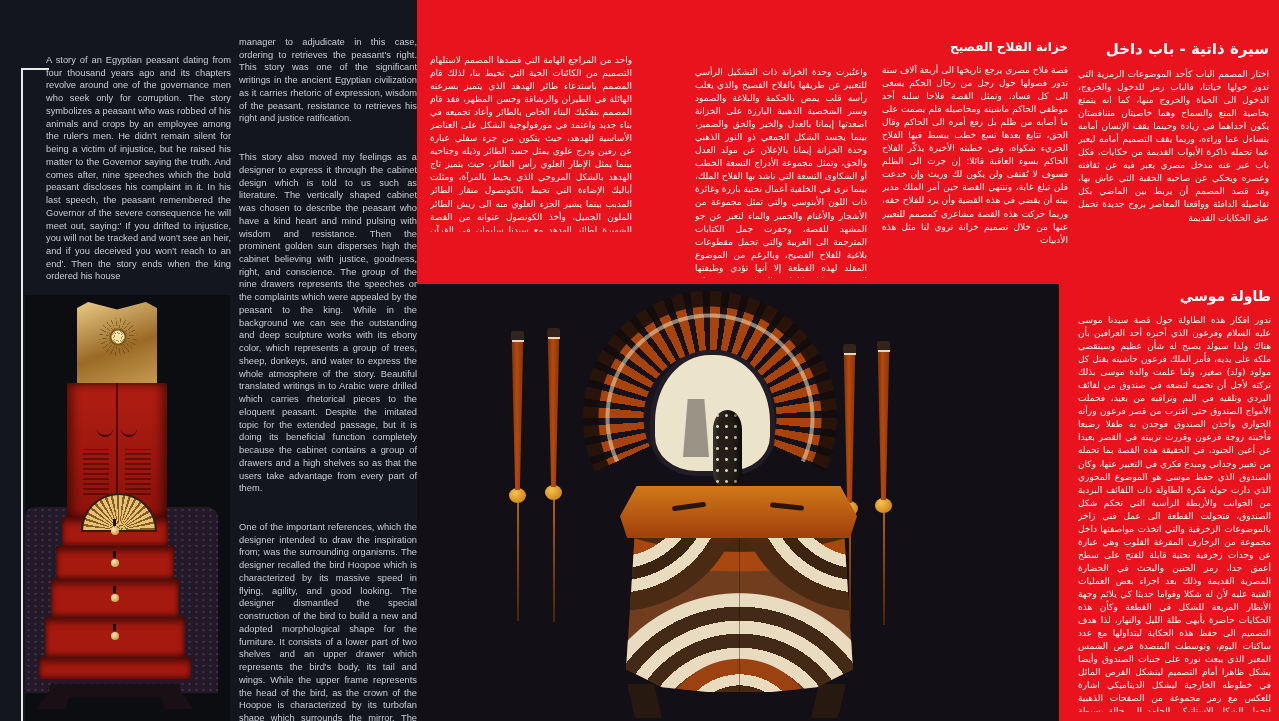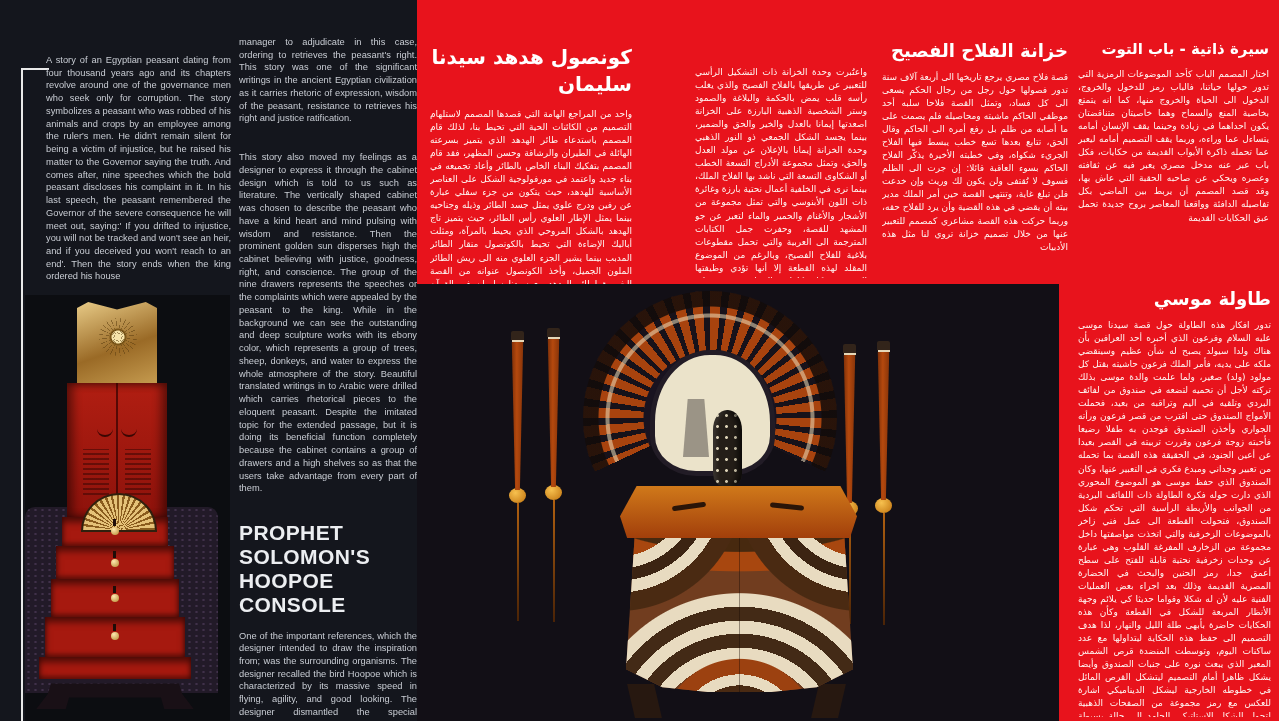--- a/index.html
+++ b/index.html
@@ -66,27 +66,27 @@
   .red{position:absolute;left:417px;top:0;width:862px;height:721px;background:#e8131c;}
   .ar{direction:rtl;text-align:justify;color:#fff7f4;font-family:"DejaVu Sans",sans-serif;}
   .ar-title{font-weight:bold;color:#ffffff;direction:rtl;text-align:right;font-family:"DejaVu Sans",sans-serif;margin:0;}
   .ar-body{font-size:9px;line-height:1.45;margin:10px 0 0 0;overflow:hidden;}
   .col-ar-hoopoe{position:absolute;left:13px;top:44px;width:202px;}
   .col-ar-hoopoe .ar-title{font-size:20px;line-height:1.35;}
   .col-ar-hoopoe .ar-body{height:178px;}
   .col-ar-cont{position:absolute;left:278px;top:66px;width:172px;}
   .col-ar-cont .ar-body{margin-top:0;height:212px;}
   .col-ar-cabinet{position:absolute;left:465px;top:40px;width:186px;}
-  .col-ar-cabinet .ar-title{font-size:18px;}
+  .col-ar-cabinet .ar-title{font-size:12px;}
   .col-ar-cabinet .ar-body{height:185px;}
   .col-ar-bio{position:absolute;left:661px;top:40px;width:191px;}
   .col-ar-bio .ar-title{font-size:15px;}
   .col-ar-bio .ar-body{height:168px;}
   .col-ar-moses{position:absolute;left:661px;top:288px;width:193px;}
-  .col-ar-moses .ar-title{font-size:18px;}
+  .col-ar-moses .ar-title{font-size:14px;}
   .col-ar-moses .ar-body{height:398px;}
 
   
   .photo-con{position:absolute;left:0;top:284px;width:642px;height:437px;background:#120f16;overflow:hidden;}
   .torch{position:absolute;display:flex;flex-direction:column;align-items:center;}
   .torch-cap{width:13px;height:9px;background:#32241a;border-radius:2px 2px 0 0;}
   .torch-band{width:12px;height:2px;background:#e6d8b8;}
   .torch-body{width:15px;height:148px;background:linear-gradient(90deg,#6d2806,#b5490e 45%,#7c2f08);
         clip-path:polygon(12% 0,88% 0,66% 100%,34% 100%);}
   .torch-ball{width:17px;height:15px;border-radius:50%;margin-top:-2px;
@@ -140,21 +140,20 @@
   <div class="frame-h"></div>
 
 
   <div class="col-en-1">
     <p class="en-body">A story of an Egyptian peasant dating from four thousand years ago and its chapters revolve around one of the governance men who seek only for corruption. The story symbolizes a peasant who was robbed of his animals and crops by an employee among the ruler's men. He didn't remain silent for being a victim of injustice, but he raised his matter to the Governor saying the truth. And comes after, nine speeches which the bold peasant discloses his complaint in it. In his last speech, the peasant remembered the Governor of the severe consequence he will meet out, saying:' If you drifted to injustice, you will not be tracked and won't see an heir, and if you deceived you won't reach to an end'. Then the story ends when the king ordered his house</p>
   </div>
 
   <div class="col-en-2">
     <p class="en-body">manager to adjudicate in this case, ordering to retrieves the peasant's right. This story was one of the significant writings in the ancient Egyptian civilization as it carries rhetoric of expression, wisdom of the peasant, resistance to retrieves his right and justice ratification.</p>
     <p class="en-body">This story also moved my feelings as a designer to express it through the cabinet design which is told to us such as literature. The vertically shaped cabinet was chosen to describe the peasant who have a kind heart and mind pulsing with wisdom and resistance. Then the prominent golden sun disperses high the cabinet believing with justice, goodness, right, and conscience. The group of the nine drawers represents the speeches or the complaints which were appealed by the peasant to the king. While in the background we can see the outstanding and deep sculpture works with its ebony color, which represents a group of trees, sheep, donkeys, and water to express the whole atmosphere of the story. Beautiful translated writings in to Arabic were drilled which carries rhetorical pieces to the eloquent peasant. Despite the imitated topic for the extended passage, but it is doing its beneficial function completely because the cabinet contains a group of drawers and a high shelves so as that the users take advantage from every part of them.</p>
-    <h2 class="en-title">PROPHET SOLOMON'S HOOPOE CONSOLE</h2>
     <p class="en-body">One of the important references, which the designer intended to draw the inspiration from; was the surrounding organisms. The designer recalled the bird Hoopoe which is characterized by its massive speed in flying, agility, and good looking. The designer dismantled the special construction of the bird to build a new and adopted morphological shape for the furniture. It consists of a lower part of two shelves and an upper drawer which represents the bird's body, its tail and wings. While the upper frame represents the head of the bird, as the crown of the Hoopoe is characterized by its turbofan shape which surrounds the mirror. The surrounding Consul lights represented the spire beak of the bird, while the upper part indicates to the bird's colored beautiful feathers. The Consul title was taken from the famous story of a Hoopoe bird with Prophet Solomon in the Holy Quran.</p>
   </div>
 
   <div class="photo-cab">
     <div class="cab-mound"></div>
     <div class="cab-gold">
       <div class="cab-finial"></div>
       <div class="cab-sun"></div>
     </div>
     <div class="cab-red">
@@ -179,35 +178,34 @@
     <div class="cab-key k3k"></div>
     <div class="cab-knob k3"></div>
     <div class="cab-key k4k"></div>
     <div class="cab-knob k4"></div>
     <div class="cab-plinth"></div>
   </div>
 
   <div class="red">
 
     <div class="col-ar-hoopoe">
-      <h3 class="ar-title">كونصول هدهد سيدنا سليمان</h3>
       <p class="ar ar-body">واحد من المراجع الهامة التي قصدها المصمم لاستلهام التصميم من الكائنات الحية التي تحيط بنا، لذلك قام المصمم باستدعاء طائر الهدهد الذي يتميز بسرعته الهائلة في الطيران والرشاقة وحسن المظهر، فقد قام المصمم بتفكيك البناء الخاص بالطائر وأعاد تجميعه في بناء جديد واعتمد في مورفولوجية الشكل على العناصر الأساسية للهدهد، حيث يتكون من جزء سفلي عبارة عن رفين ودرج علوي يمثل جسد الطائر وذيله وجناحيه بينما يمثل الإطار العلوي رأس الطائر، حيث يتميز تاج الهدهد بالشكل المروحي الذي يحيط بالمرآة، ومثلت أباليك الإضاءة التي تحيط بالكونصول منقار الطائر المدبب بينما يشير الجزء العلوي منه الى ريش الطائر الملون الجميل، وأخذ الكونصول عنوانه من القصة الشهيرة لطائر الهدهد مع سيدنا سليمان في القرآن الكريم</p>
     </div>
 
     <div class="col-ar-cont">
       <p class="ar ar-body">واعتُبرت وحدة الخزانة ذات التشكيل الرأسي للتعبير عن طريقها بالفلاح الفصيح والذي يغلب رأسه قلب يمض بالحكمة والبلاغة والصمود وستر الشخصية الذهبية البارزة على الخزانة اصعدتها إيمانا بالعدل والخير والحق والضمير، بينما يجسد الشكل الجمعي ذو النور الذهبي وحدة الخزانة إيمانا بالإعلان عن مولد العدل والحق، وتمثل مجموعة الأدراج التسعة الخطب أو الشكاوى التسعة التي ناشد بها الفلاح الملك، بينما نرى في الخلفية أعمال نحتية بارزة وغائرة ذات اللون الأبنوسي والتي تمثل مجموعة من الأشجار والأغنام والحمير والماء لتعبر عن جو المشهد للقصة، وحفرت جمل الكتابات المترجمة الى العربية والتي تحمل مقطوعات بلاغية للفلاح الفصيح، وبالرغم من الموضوع المقلد لهذه القطعة إلا أنها تؤدي وظيفتها النفعية بشكل كامل فالخزانة تحوي على مجموعة أدراج وأرفف علوية يستطيع مستخدميها ان يستفيد من كل جزء بها</p>
     </div>
 
     <div class="col-ar-cabinet">
       <h3 class="ar-title">خزانة الفلاح الفصيح</h3>
       <p class="ar ar-body">قصة فلاح مصري يرجع تاريخها الى أربعة آلاف سنة تدور فصولها حول رجل من رجال الحكم يسعى الى كل فساد، وتمثل القصة فلاحا سلبه أحد موظفي الحاكم ماشيته ومحاصيله فلم يصمت على ما أصابه من ظلم بل رفع أمره الى الحاكم وقال الحق، تتابع بعدها تسع خطب يبسط فيها الفلاح الجريء شكواه، وفي خطبته الأخيرة يذكّر الفلاح الحاكم بسوء العاقبة قائلا: إن جرت الى الظلم فسوف لا تُقتفى ولن يكون لك وريث وإن خدعت فلن تبلغ غاية، وتنتهي القصة حين أمر الملك مدير بيته أن يقضي في هذه القضية وأن يرد للفلاح حقه، وربما حركت هذه القصة مشاعري كمصمم للتعبير عنها من خلال تصميم خزانة تروي لنا مثل هذه الأدبيات</p>
     </div>
 
     <div class="col-ar-bio">
-      <h3 class="ar-title">سيرة ذاتية - باب التوت</h3>
+      <h3 class="ar-title">سيرة ذاتية - باب داخل</h3>
       <p class="ar ar-body">اختار المصمم الباب كأحد الموضوعات الرمزية التي تدور حولها حياتنا، فالباب رمز للدخول والخروج، الدخول الى الحياة والخروج منها، كما انه يتمتع بخاصية المنع والسماح وهما خاصيتان متناقضتان يكون احداهما في زيادة وحينما يقف الإنسان أمامه يتساءل عما وراءه، وربما يقف التصميم أمامه ليعبر عما تحمله ذاكرة الأبواب القديمة من حكايات، فكل باب عبر عنه مدخل مصري يعبر فيه عن ثقافته وعصره ويحكي عن صاحبه الحقبة التي عاش بها، وقد قصد المصمم أن يربط بين الماضي بكل تفاصيله الدافئة وواقعنا المعاصر بروح جديدة تحمل عبق الحكايات القديمة</p>
     </div>
 
     <div class="col-ar-moses">
       <h3 class="ar-title">طاولة موسي</h3>
       <p class="ar ar-body">تدور افكار هذه الطاولة حول قصة سيدنا موسى عليه السلام وفرعون الذي أخبره أحد العرافين بأن هناك ولدا سيولد يصبح له شأن عظيم وسينقضي ملكه على يديه، فأمر الملك فرعون حاشيته بقتل كل مولود (ولد) صغير، ولما علمت والدة موسى بذلك تركته لأجل أن تحميه لتضعه في صندوق من لفائف البردي وتلقيه في اليم وتراقبه من بعيد، فحملت الأمواج الصندوق حتى اقترب من قصر فرعون ورأته الجواري وأخذن الصندوق فوجدن به طفلا رضيعا فأحبته زوجة فرعون وقررت تربيته في القصر بعيدا عن أعين الجنود، في الحقيقة هذه القصة بما تحمله من تعبير وجداني ومبدع فكري في التعبير عنها، وكان الصندوق الذي حفظ موسى هو الموضوع المحوري الذي دارت حوله فكرة الطاولة ذات اللفائف البردية من الجوانب والأربطة الرأسية التي تحكم شكل الصندوق، فتحولت القطعة الى عمل فني زاخر بالموضوعات الزخرفية والتي اتخذت مواصفتها داخل مجموعة من الزخارف المفرغة القلوب وهي عبارة عن وحدات زخرفية نحتية قابلة للفتح على سطح أعمق جدا، رمز الحنين والبحث في الحضارة المصرية القديمة وذلك بعد اجراء بعض العمليات الفنية عليه لأن له شكلا وقواما حديثا كي يلائم وجهة الأنظار المربعة للشكل في القطعة وكأن هذه الحكايات حاضرة بأبهى طلة الليل والنهار، لذا هدف التصميم الى حفظ هذه الحكاية ليتداولها مع عدد ساكنات اليوم، وتوسطت المنضدة قرص الشمس المعبر الذي يبعث نوره على جنبات الصندوق وأيضا يشكل ظاهرا أمام التصميم ليتشكل القرص المائل في خطوطه الخارجية ليشكل الديناميكي اشارة للعكس مع رمز مجموعة من الصفحات الذهبية لتحول الشكل الاستاتيكي الجامد الى حالة بسيطة عليها بالحركة رغم ثبات الشكل المربع من حوله</p>
     </div>
 
     <div class="photo-con">
       <div class="torch tl1">

